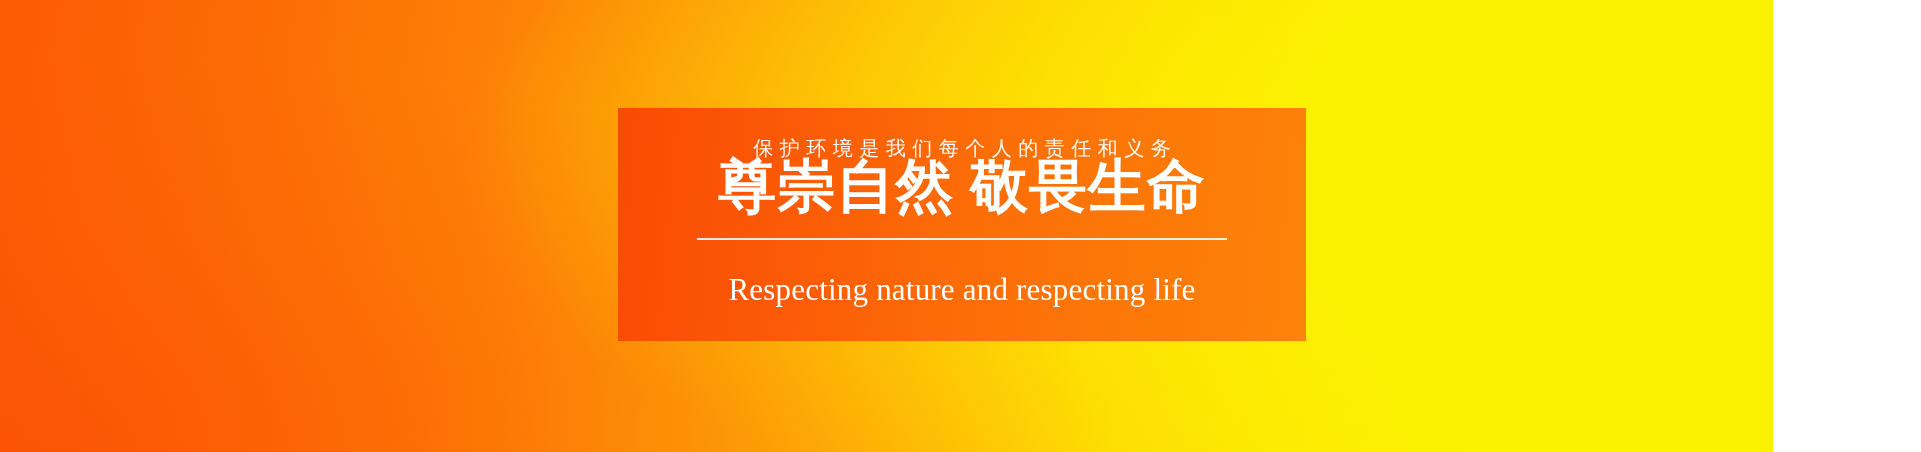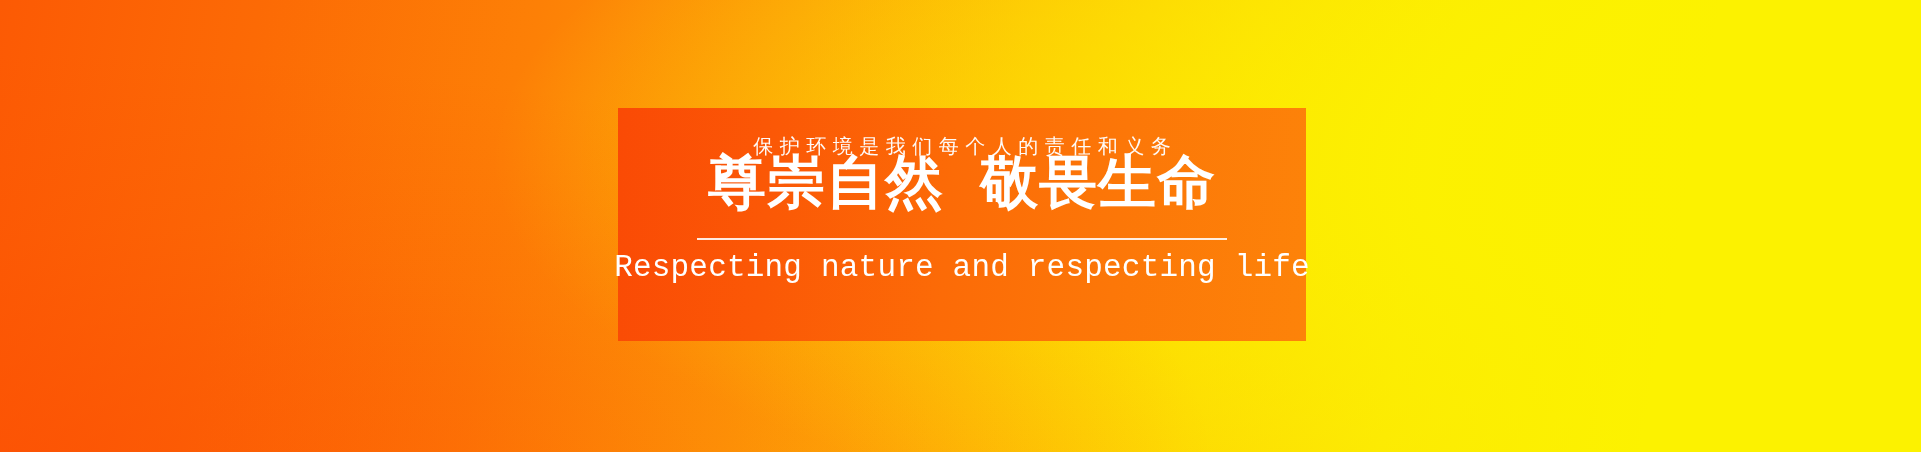--- a/index.html
+++ b/index.html
@@ -3,24 +3,24 @@
 <meta charset="utf-8">
 <style>
   html, body {
     margin: 0;
     padding: 0;
     background: #ffffff;
   }
 
   #banner {
     position: relative;
-    width: 1921px;
+    width: 1773px;
     height: 452px;
     overflow: hidden;
-    font-family: Liberation Mono, monospace;
+    font-family: Liberation Serif, serif;
     
     background:
       radial-gradient(120% 160% at 100% 35%, rgba(252,242,0,1) 0%, rgba(252,242,0,0.85) 22%, rgba(252,242,0,0) 62%),
       linear-gradient(100deg,
         #fc5a04 0%,
         #fc6a05 13%,
         #fd8006 27%,
         #fd9c07 40%,
         #feba06 52%,
         #fed504 63%,
@@ -79,21 +79,21 @@
     margin-top: 22px;
   }
 
   .subtitle {
     color: #ffffff;
     font-size: 31px;
     line-height: 1;
     font-weight: 400;
     letter-spacing: 0.2px;
     white-space: nowrap;
-    margin-top: 12px;
+    margin-top: 34px;
   }
 </style>
 </head>
 <body>
 
 <div id="banner">
 
   <div id="bg-overlay"></div>
 
   <div id="panel">

